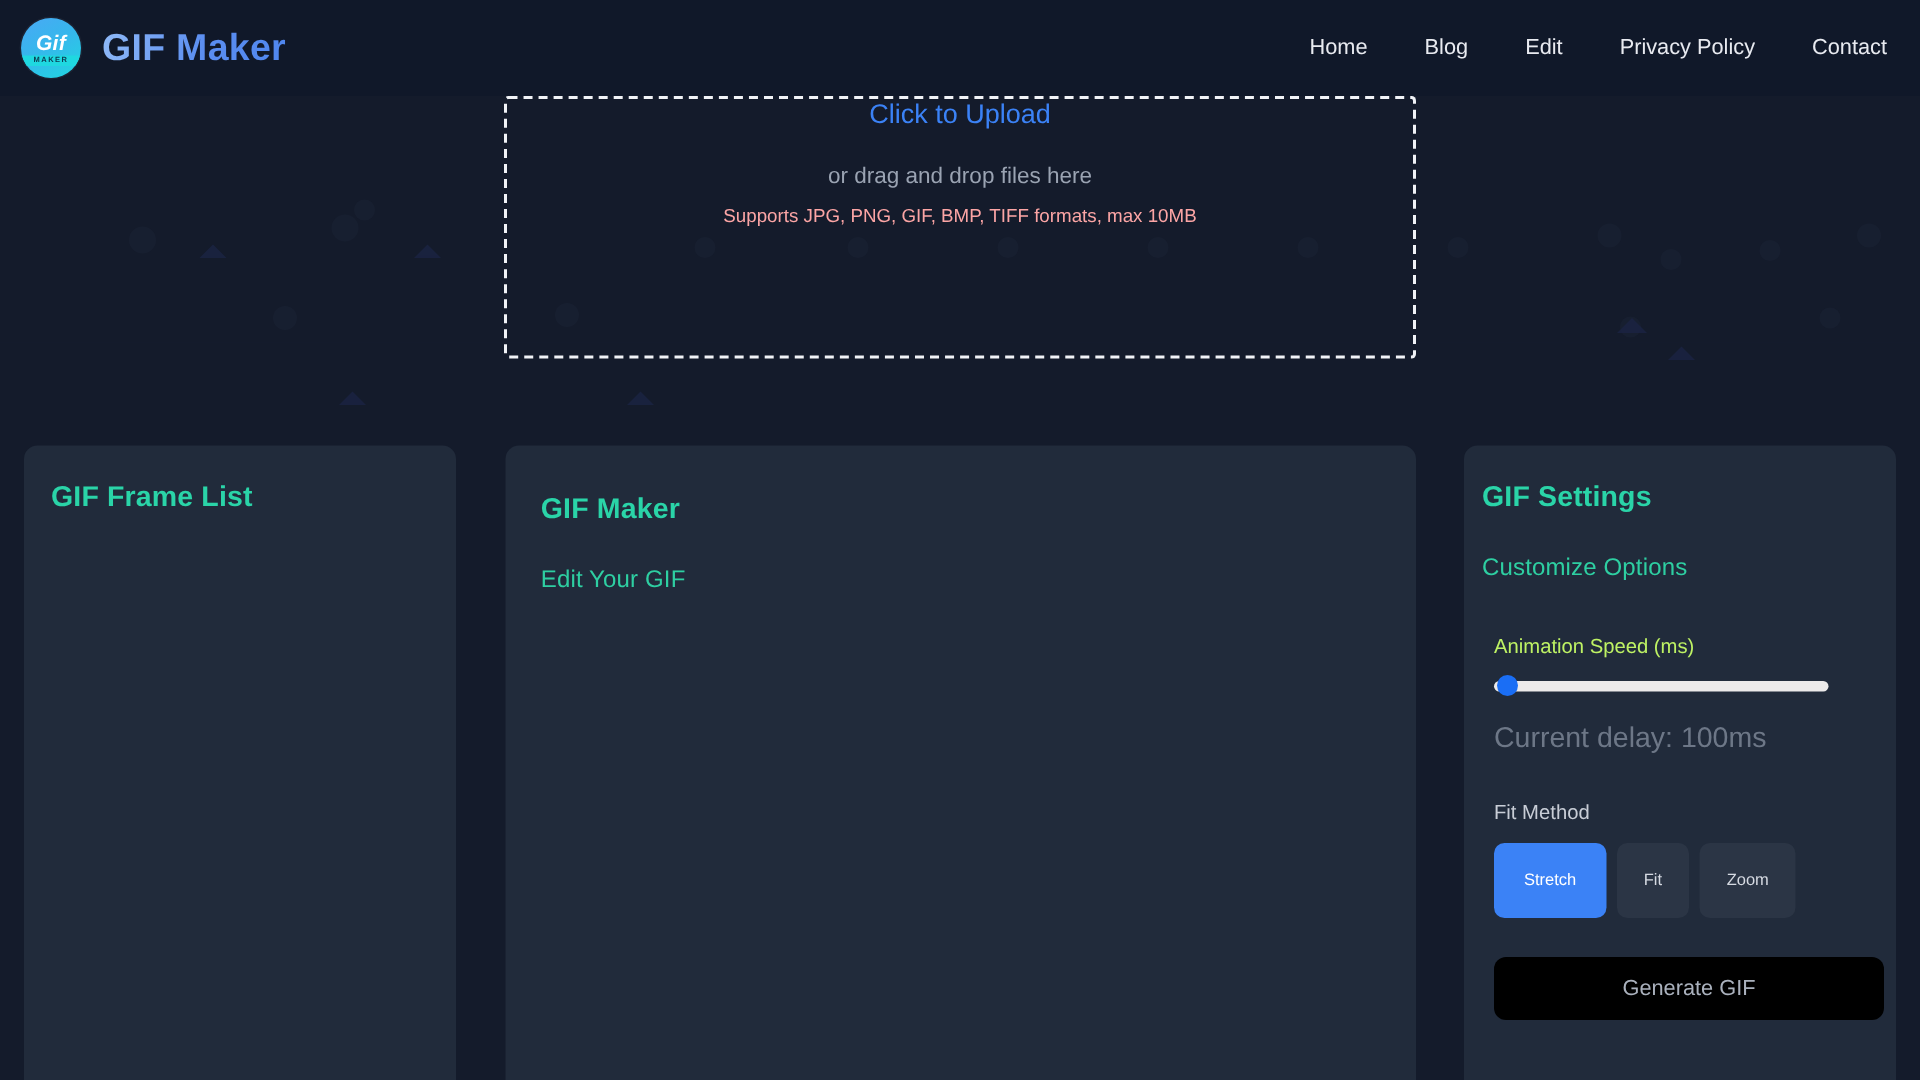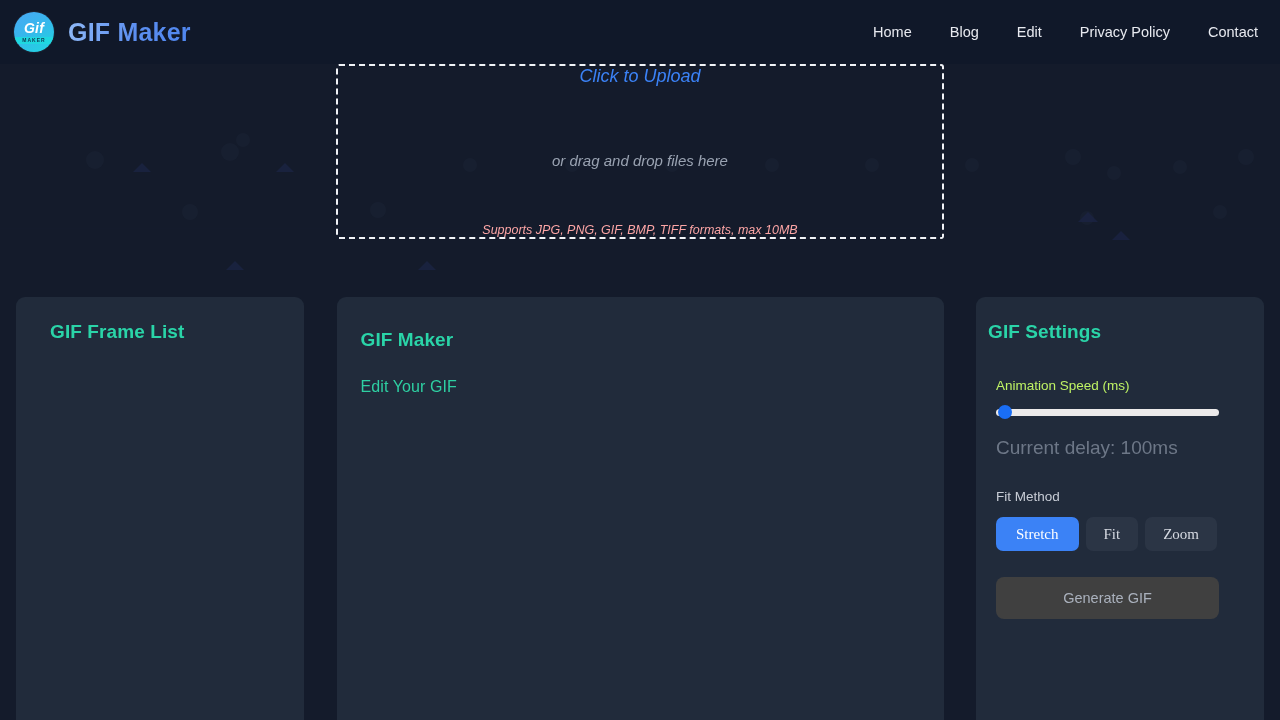--- a/index.html
+++ b/index.html
@@ -109,25 +109,24 @@
   }
 
   #upload-dropzone {
     width: 608px;
     height: 175px;
     border: 2px dashed #f1f3f7;
     border-radius: 3px;
     display: flex;
     flex-direction: column;
     align-items: center;
-    justify-content: space-between;
-    gap: 16px;
+    justify-content: flex-start;
+    gap: 0;
     background: transparent;
     cursor: pointer;
-    font-style: italic;
   }
 
   #upload-title {
     font-size: 18px;
     color: #3b82f6;
     margin-bottom: 22px;
   }
   #upload-sub {
     font-size: 15px;
     color: #9aa3b2;
@@ -163,21 +162,21 @@
     font-weight: bold;
     color: #2ad4a8;
     letter-spacing: .1px;
   }
   .panel-sub {
     font-size: 16px;
     color: #2ecfa2;
     letter-spacing: .1px;
   }
 
-  #panel-frames  .panel-title { margin-bottom: 27px; margin-left: 16px; }
+  #panel-frames  .panel-title { margin-bottom: 27px; }
   #panel-settings .panel-title { margin-bottom: 27px; }
   #panel-maker   .panel-title { margin-top: 8px; margin-bottom: 27px; }
 
   
   #settings-body { padding: 0 8px; margin-top: 35px; }
 
   .ctl-label {
     font-size: 13.5px;
     color: #bef264;
     margin-bottom: 12px;
@@ -222,41 +221,41 @@
   }
 
   #fit-method-group {
     display: flex;
     gap: 7px;
     margin-bottom: 26px;
   }
   .fit-btn {
     border: none;
     border-radius: 7px;
-    height: 34px;
-    font-size: 15px;
-    font-family: Liberation Serif, serif;
+    height: 50px;
+    font-size: 11px;
+    font-family: Liberation Sans, sans-serif;
     cursor: pointer;
     background: #2b3545;
     color: #d6dae2;
     padding: 0 18px;
   }
   .fit-btn.active {
     background: #3b82f6;
     color: #ffffff;
     padding: 0 20px;
   }
 
   #generate-gif-button {
     display: block;
-    width: 223px;
+    width: 260px;
     height: 42px;
     border: none;
     border-radius: 8px;
-    background: #404040;
+    background: #000000;
     color: #aab1bd;
     font-size: 14.5px;
     font-family: "Liberation Sans", sans-serif;
     cursor: not-allowed;
   }
 </style>
 </head>
 <body>
 
 <svg id="bg-pattern" width="1280" height="720" viewBox="0 0 1280 720" aria-hidden="true">
@@ -325,20 +324,21 @@
     <div class="panel-title">GIF Frame List</div>
   </div>
 
   <div class="panel" id="panel-maker">
     <div class="panel-title">GIF Maker</div>
     <div class="panel-sub">Edit Your GIF</div>
   </div>
 
   <div class="panel" id="panel-settings">
     <div class="panel-title">GIF Settings</div>
+    <div class="panel-sub">Customize Options</div>
 
     <div id="settings-body">
 
       <div class="ctl-label">Animation Speed (ms)</div>
 
       <div id="speed-slider">
         <div class="track"></div>
         <div class="thumb"></div>
       </div>
 

